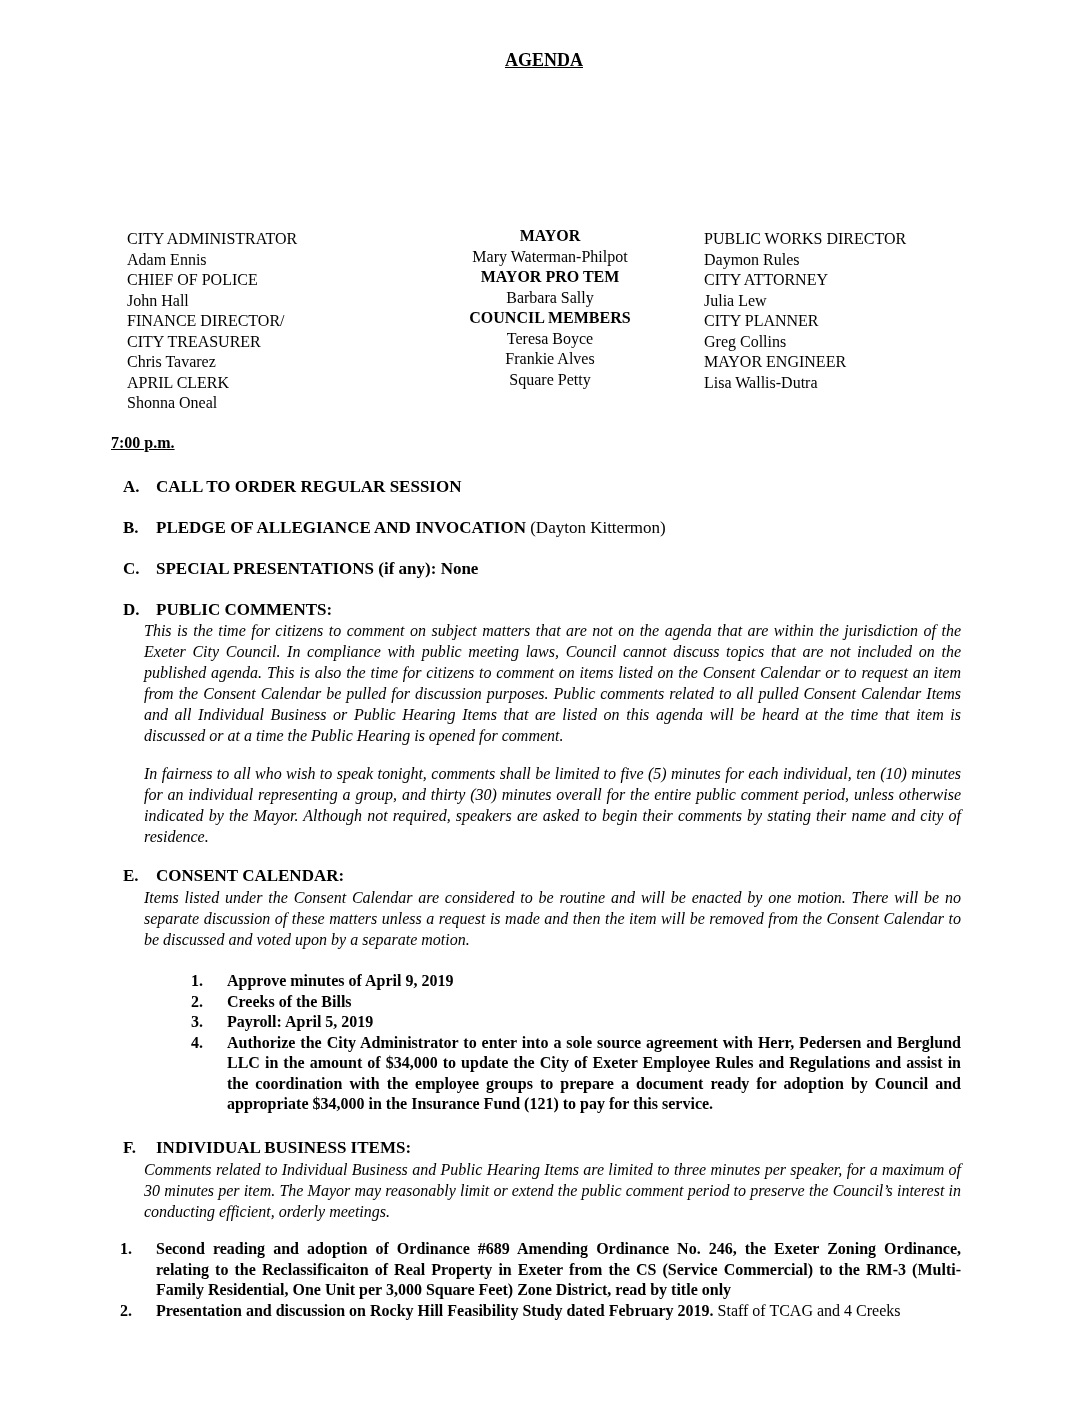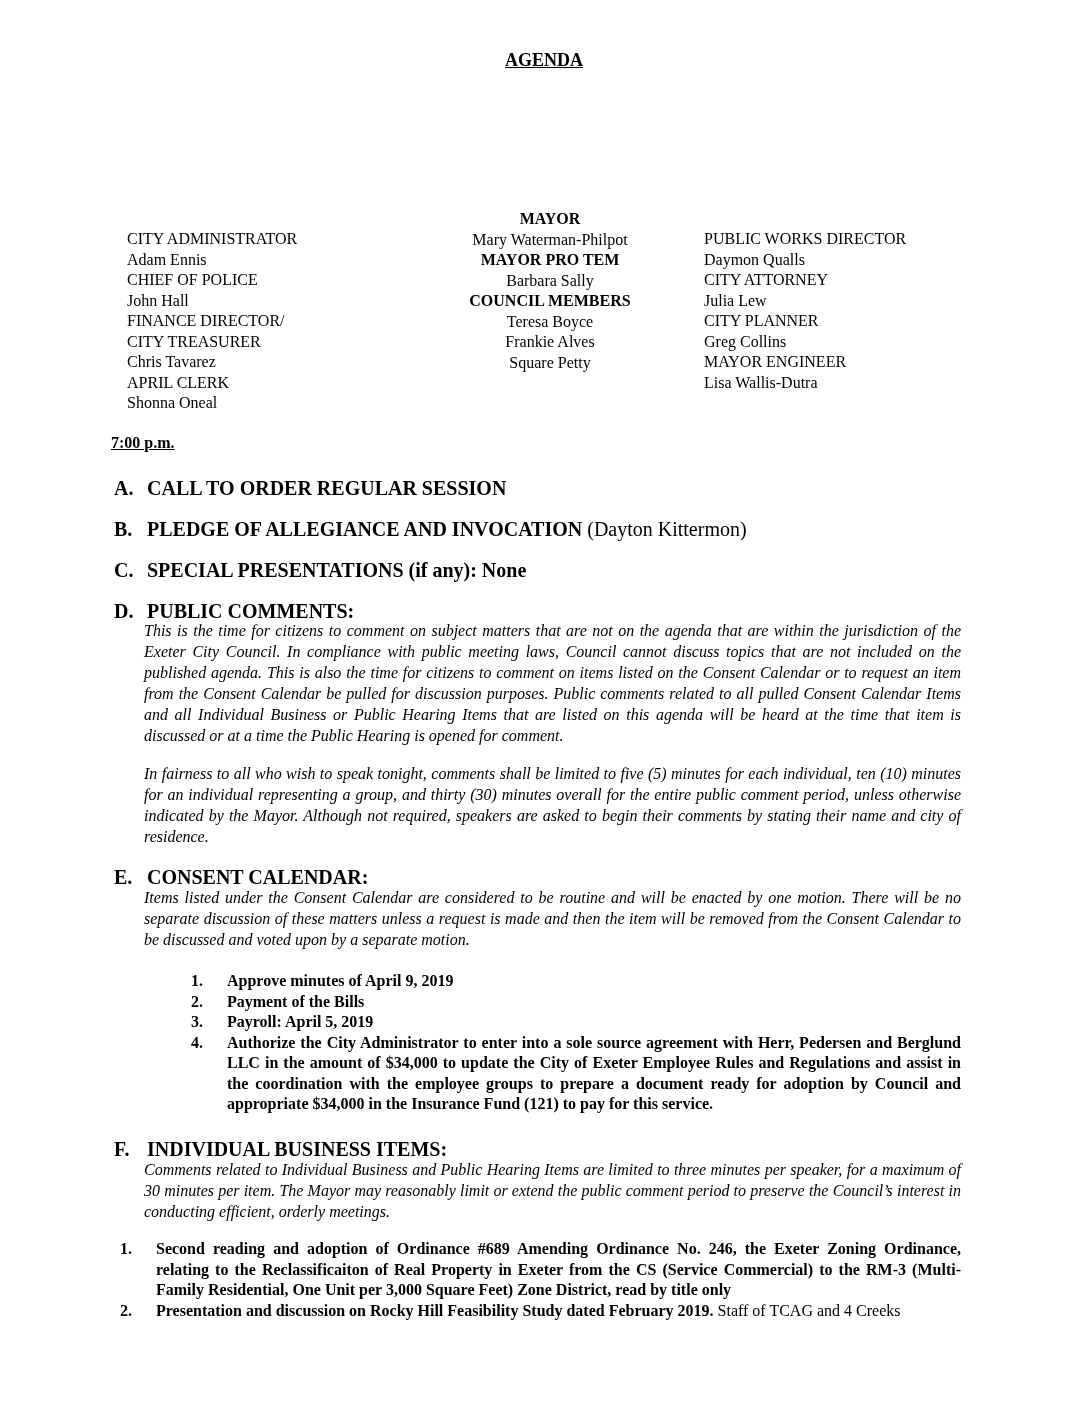--- a/index.html
+++ b/index.html
@@ -3,24 +3,24 @@
 <meta charset="utf-8">
 <style>
   html, body { margin: 0; padding: 0; background: #ffffff; }
   body { width: 1088px; height: 1408px; position: relative; font-family: "Liberation Serif", "DejaVu Serif", serif; color: #000; overflow: hidden; }
   .page { position: absolute; left: 0; top: 0; width: 908px; height: 1408px; }
   .b { font-weight: bold; }
   .title { position: absolute; left: 0; width: 1088px; top: 50px; text-align: center; font-size: 18px; font-weight: bold; text-decoration: underline; }
   .hdr { position: absolute; left: 0; width: 1088px; top: 96px; text-align: center; font-size: 17px; font-weight: bold; line-height: 22.5px; }
   .col { position: absolute; top: 229px; font-size: 16px; line-height: 20.5px; }
   .col1 { left: 127px; }
-  .col2 { left: 400px; width: 300px; text-align: center; top: 209px; }
+  .col2 { left: 400px; width: 300px; text-align: center; top: 226px; }
   .col3 { left: 704px; }
   .time { position: absolute; left: 111px; top: 434px; font-size: 16px; font-weight: bold; text-decoration: underline; }
-  .sec { position: absolute; left: 114px; font-size: 20px; font-weight: bold; }
+  .sec { position: absolute; left: 123px; font-size: 17px; font-weight: bold; }
   .sec .letter { display: inline-block; width: 33px; }
   .sec .normal { font-weight: normal; text-align: right; }
   .para { position: absolute; left: 144px; width: 817px; font-size: 16px; font-style: italic; line-height: 21px; text-align: justify; }
   .list { position: absolute; font-size: 16px; font-weight: bold; line-height: 20.5px; }
   .list .row { display: flex; }
   .list .num { width: 36px; flex: none; }
   .list .txt { flex: 1; text-align: justify; }
   .list .plain { font-weight: normal; }
 </style>
 </head>
@@ -49,21 +49,21 @@
     <div class="b">MAYOR PRO TEM</div>
     <div>Barbara Sally</div>
     <div class="b">COUNCIL MEMBERS</div>
     <div>Teresa Boyce</div>
     <div>Frankie Alves</div>
     <div>Square Petty</div>
   </div>
 
   <div class="col col3">
     <div>PUBLIC WORKS DIRECTOR</div>
-    <div>Daymon Qualls</div>
+    <div>Daymon Rules</div>
     <div>CITY ATTORNEY</div>
     <div>Julia Lew</div>
     <div>CITY PLANNER</div>
     <div>Greg Collins</div>
     <div>MAYOR ENGINEER</div>
     <div>Lisa Wallis-Dutra</div>
   </div>
 
   <div class="time">7:00 p.m.</div>
 
@@ -90,21 +90,21 @@
   </div>
   <div class="para" style="top:887px;">Items listed under the Consent Calendar are considered to be routine and will be enacted by one motion.  There will be no separate discussion of these matters unless a request is made and then the item will be removed from the Consent Calendar to be discussed and voted upon by a separate motion.</div>
 
   <div class="list" style="left:191px; top:971px; width:770px;">
     <div class="row">
         <span class="num">1.</span>
         <span class="txt">Approve minutes of April 9, 2019</span>
       </div>
     <div class="row">
         <span class="num">2.</span>
-        <span class="txt">Payment of the Bills</span>
+        <span class="txt">Creeks of the Bills</span>
       </div>
     <div class="row">
         <span class="num">3.</span>
         <span class="txt">Payroll:  April 5, 2019</span>
       </div>
     <div class="row">
         <span class="num">4.</span>
         <span class="txt">Authorize the City Administrator to enter into a sole source agreement with Herr, Pedersen and Berglund LLC in the amount of $34,000 to update the City of Exeter Employee Rules and Regulations and assist in the coordination with the employee groups to prepare a document ready for adoption by Council and appropriate $34,000 in the Insurance Fund (121) to pay for this service.</span>
       </div>
   </div>

